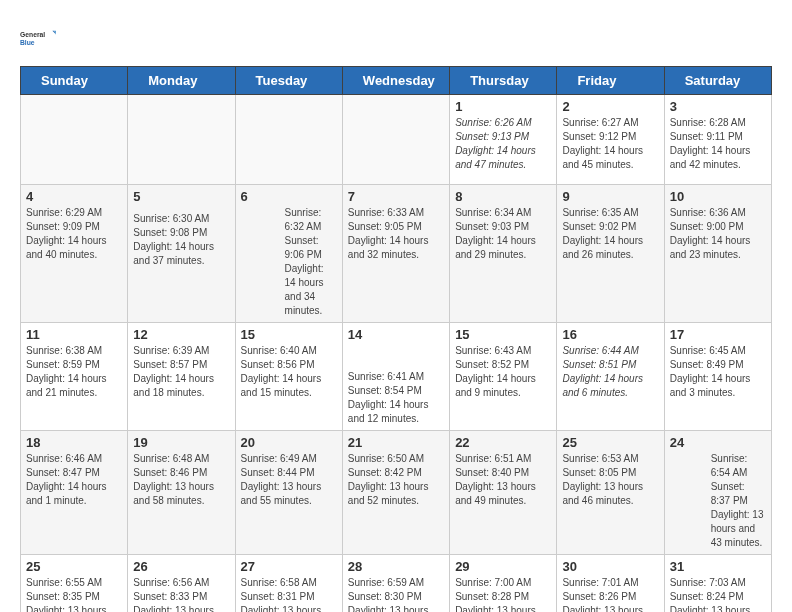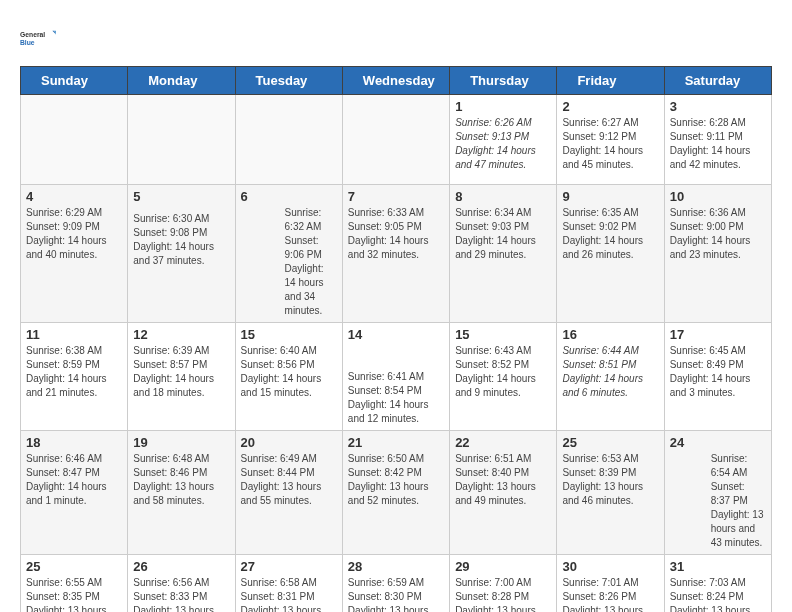--- a/index.html
+++ b/index.html
@@ -258,21 +258,21 @@
         </td>
         <td>
           <div class="day-number">22</div>
           <div class="day-info" style="white-space: pre-line;">Sunrise: 6:51 AM
 Sunset: 8:40 PM
 Daylight: 13 hours and 49 minutes.</div>
         </td>
         <td>
           <div class="day-number">25</div>
           <div class="day-info" style="white-space: pre-line;">Sunrise: 6:53 AM
-Sunset: 8:39 PM
+Sunset: 8:05 PM
 Daylight: 13 hours and 46 minutes.</div>
         </td>
         <td>
           <div class="day-number">24</div>
           <div class="day-info" style="white-space: pre-line; margin-left: 41px;">Sunrise: 6:54 AM
 Sunset: 8:37 PM
 Daylight: 13 hours and 43 minutes.</div>
         </td>
       </tr>
       <tr>

